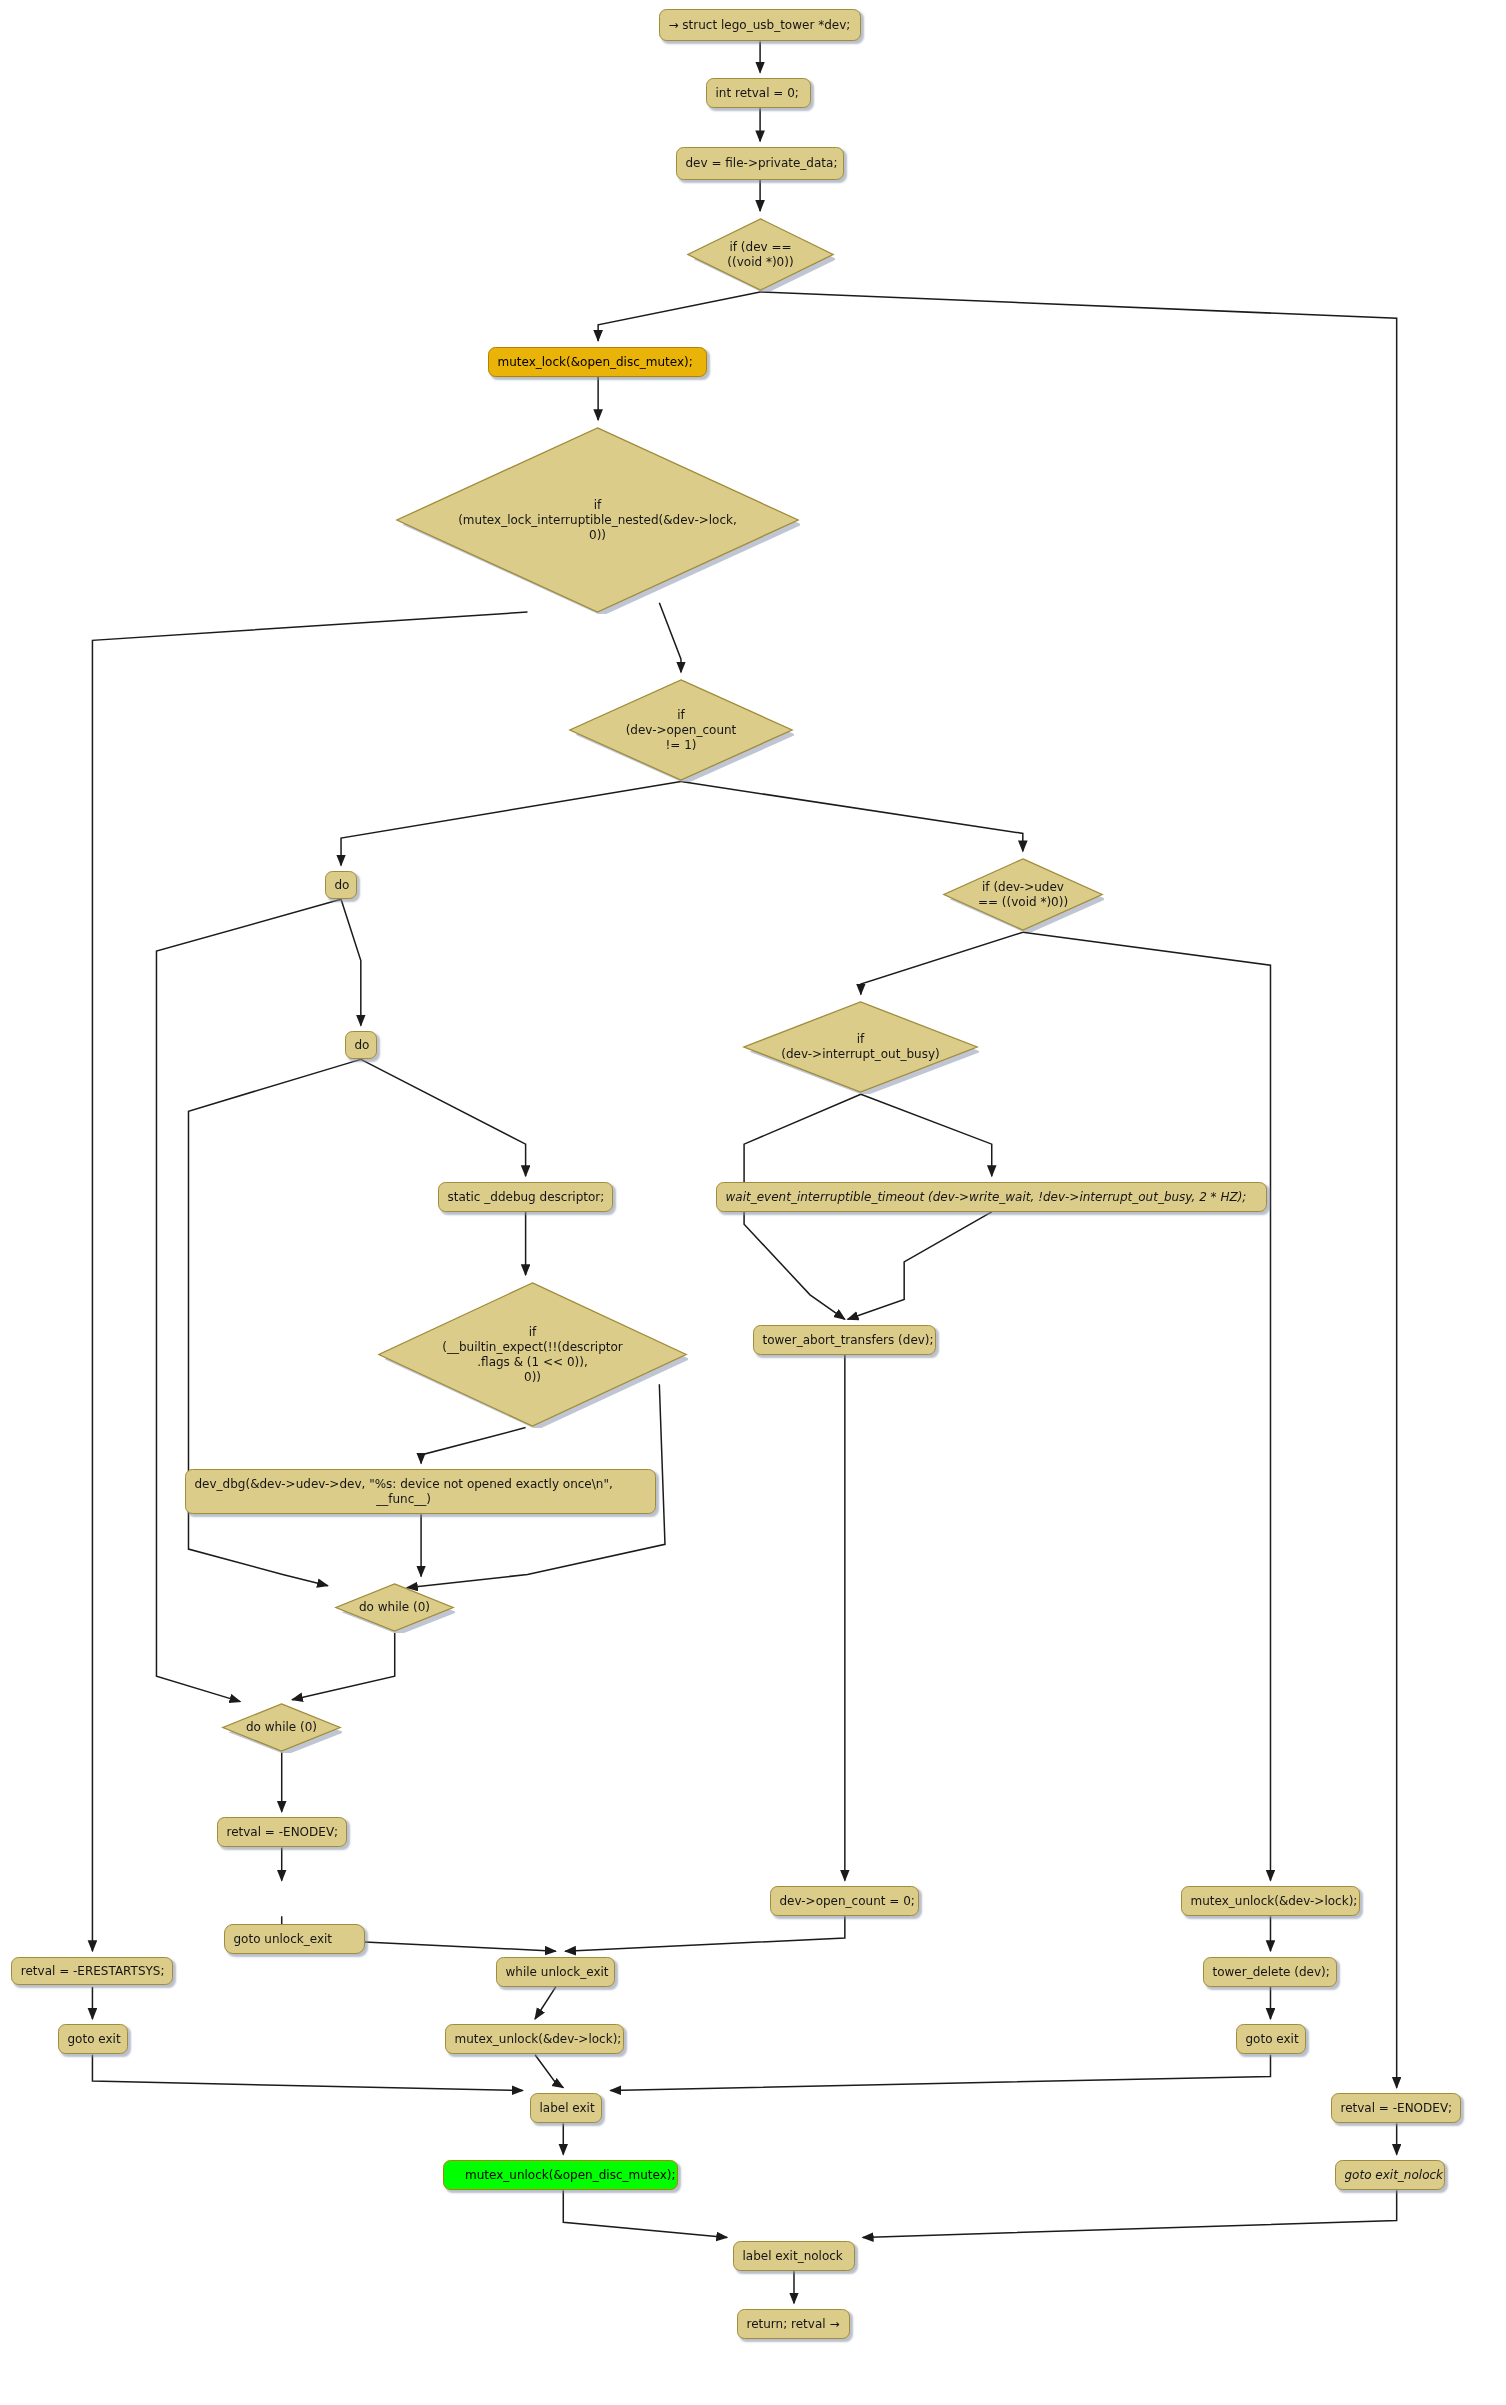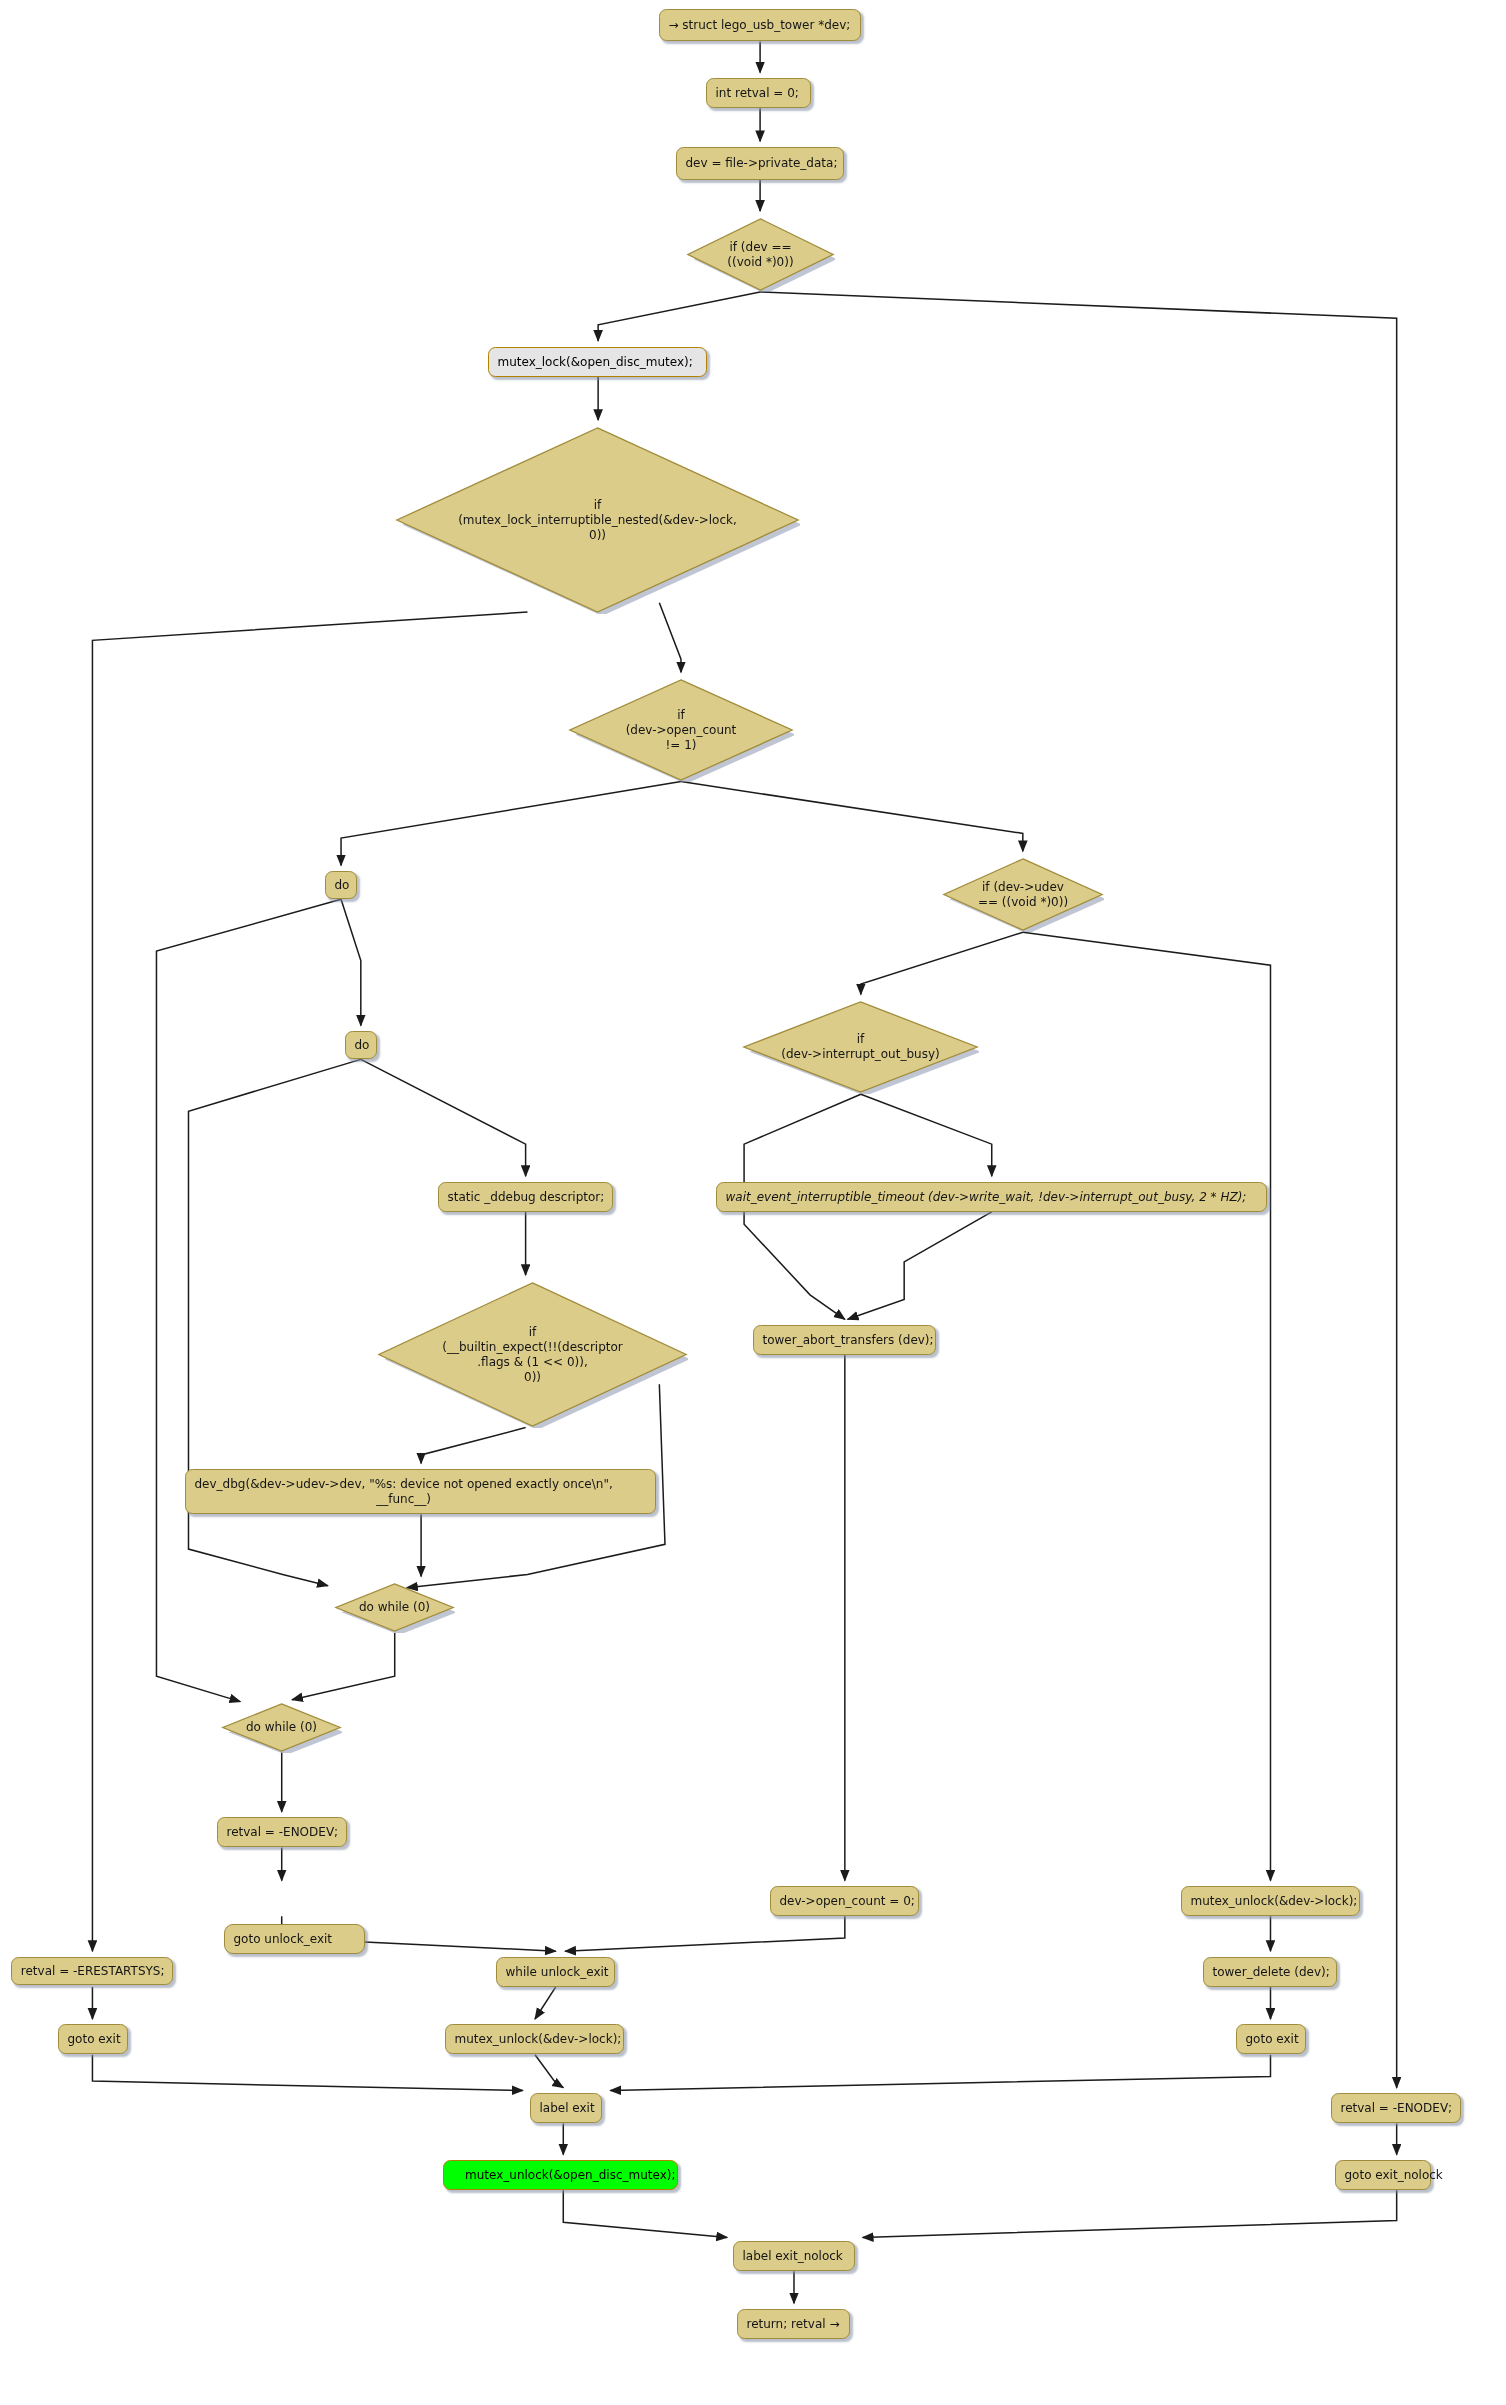--- a/index.html
+++ b/index.html
@@ -43,21 +43,21 @@
     white-space: pre;
   }
   .node.rect {
     border: 1.3px solid #A08C3A;
     border-radius: 7.5px;
     background: #DCCC8A;
     box-shadow: 2.8px 2.8px 1.9px rgba(130,140,160,0.55);
     padding: 3.8px 8.5px;
   }
   .node.rect.red {
-    background: #e5e5e5;
+    background: #eab308;
     border-color: #B38000;
     color: #000000;
   }
   .node.rect.green {
     background: #00FF00;
     border-color: #B38000;
     color: #000000;
   }
   .node.diamond {
     background: transparent;
@@ -192,18 +192,18 @@
       <div class="node rect" style="left: 1181px; top: 1886px; width: 179px; height: 30px;"><span>mutex_unlock(&amp;dev-&gt;lock);</span></div>
       <div class="node rect" style="left: 11.3px; top: 1957px; width: 162px; height: 28px;"><span>retval = -ERESTARTSYS;</span></div>
       <div class="node rect" style="left: 496px; top: 1957px; width: 119px; height: 30px;"><span>while unlock_exit</span></div>
       <div class="node rect" style="left: 1203px; top: 1957px; width: 134px; height: 30px;"><span>tower_delete (dev);</span></div>
       <div class="node rect" style="left: 58px; top: 2024px; width: 70px; height: 30px;"><span>goto exit</span></div>
       <div class="node rect" style="left: 445px; top: 2024px; width: 179px; height: 30px;"><span>mutex_unlock(&amp;dev-&gt;lock);</span></div>
       <div class="node rect" style="left: 1236px; top: 2024px; width: 70px; height: 30px;"><span>goto exit</span></div>
       <div class="node rect" style="left: 530px; top: 2093px; width: 72px; height: 30px;"><span>label exit</span></div>
       <div class="node rect" style="left: 1331px; top: 2093px; width: 130px; height: 30px;"><span>retval = -ENODEV;</span></div>
       <div class="node rect green" style="left: 443px; top: 2160px; width: 235px; height: 30px; padding-left: 21px;"><span>mutex_unlock(&amp;open_disc_mutex);</span></div>
-      <div class="node rect" style="left: 1335px; top: 2160px; width: 96px; height: 30px;"><span>goto exit_nolock</span></div>
+      <div class="node rect" style="left: 1335px; top: 2160px; width: 110px; height: 30px; font-style: italic;"><span>goto exit_nolock</span></div>
       <div class="node rect" style="left: 733px; top: 2241px; width: 122px; height: 30px;"><span>label exit_nolock</span></div>
       <div class="node rect" style="left: 737px; top: 2309px; width: 113px; height: 30px;"><span>return; retval →</span></div>
     </div>
 </div>
 
 
 </body></html>

